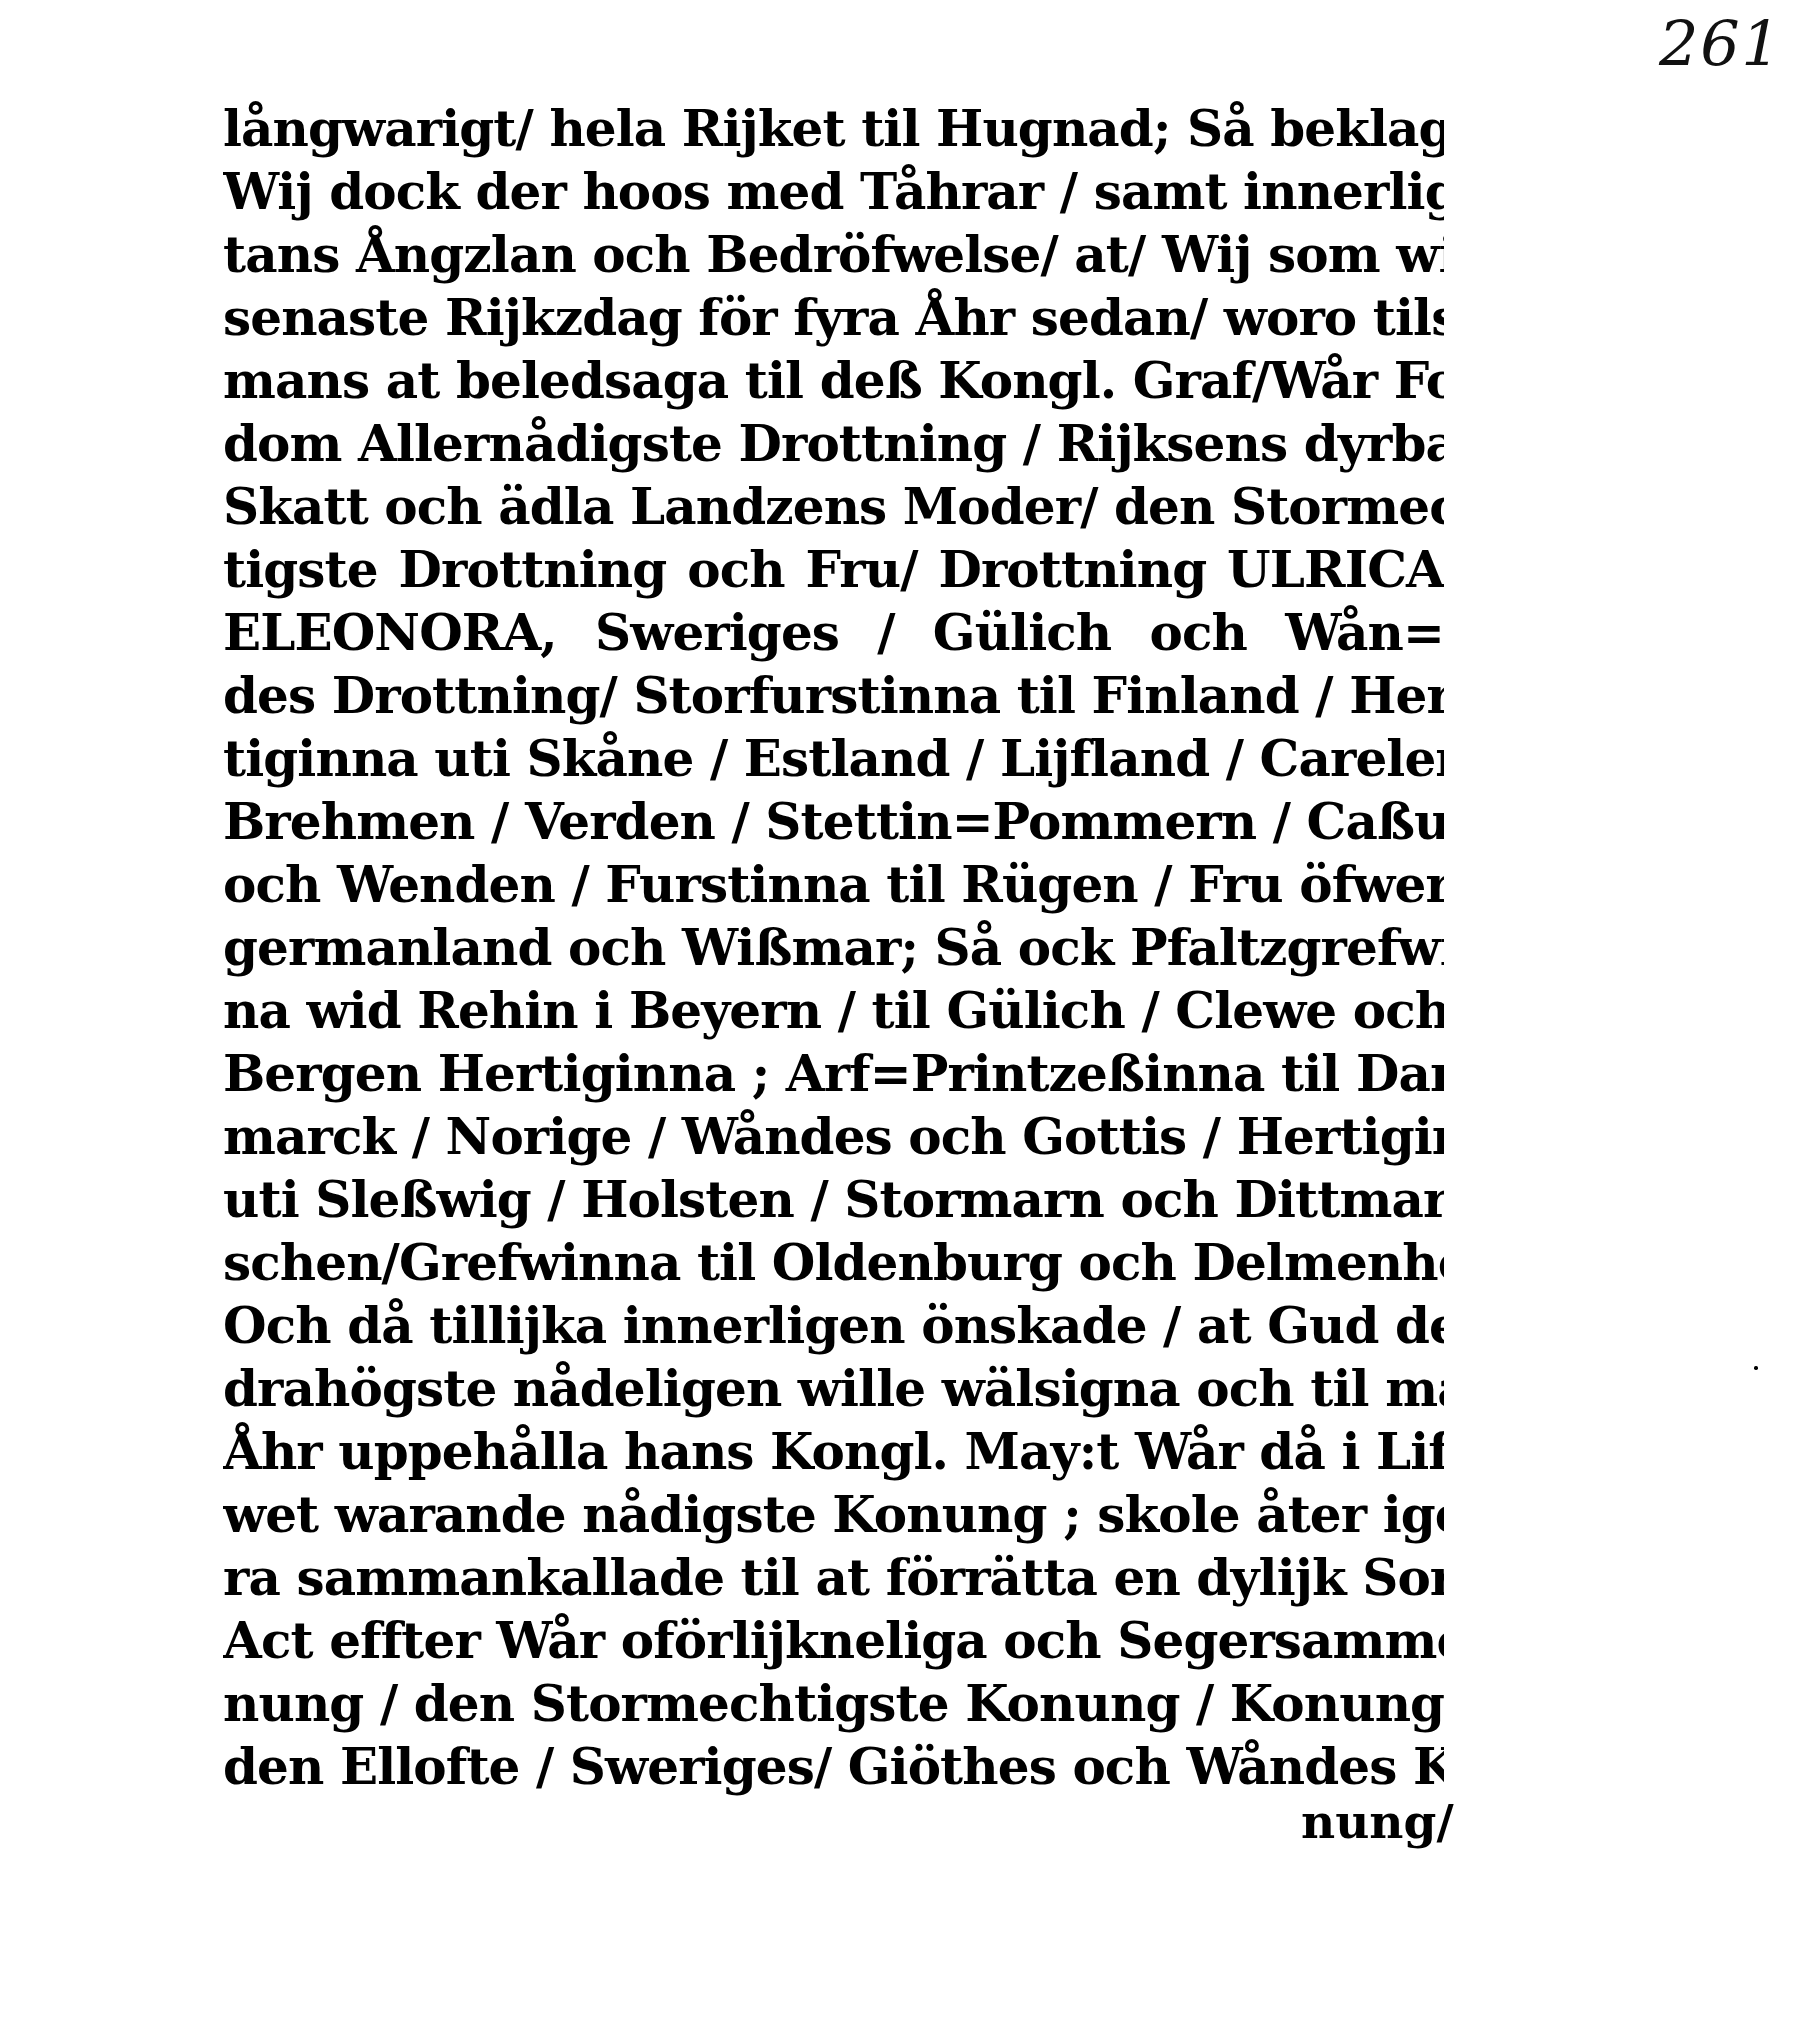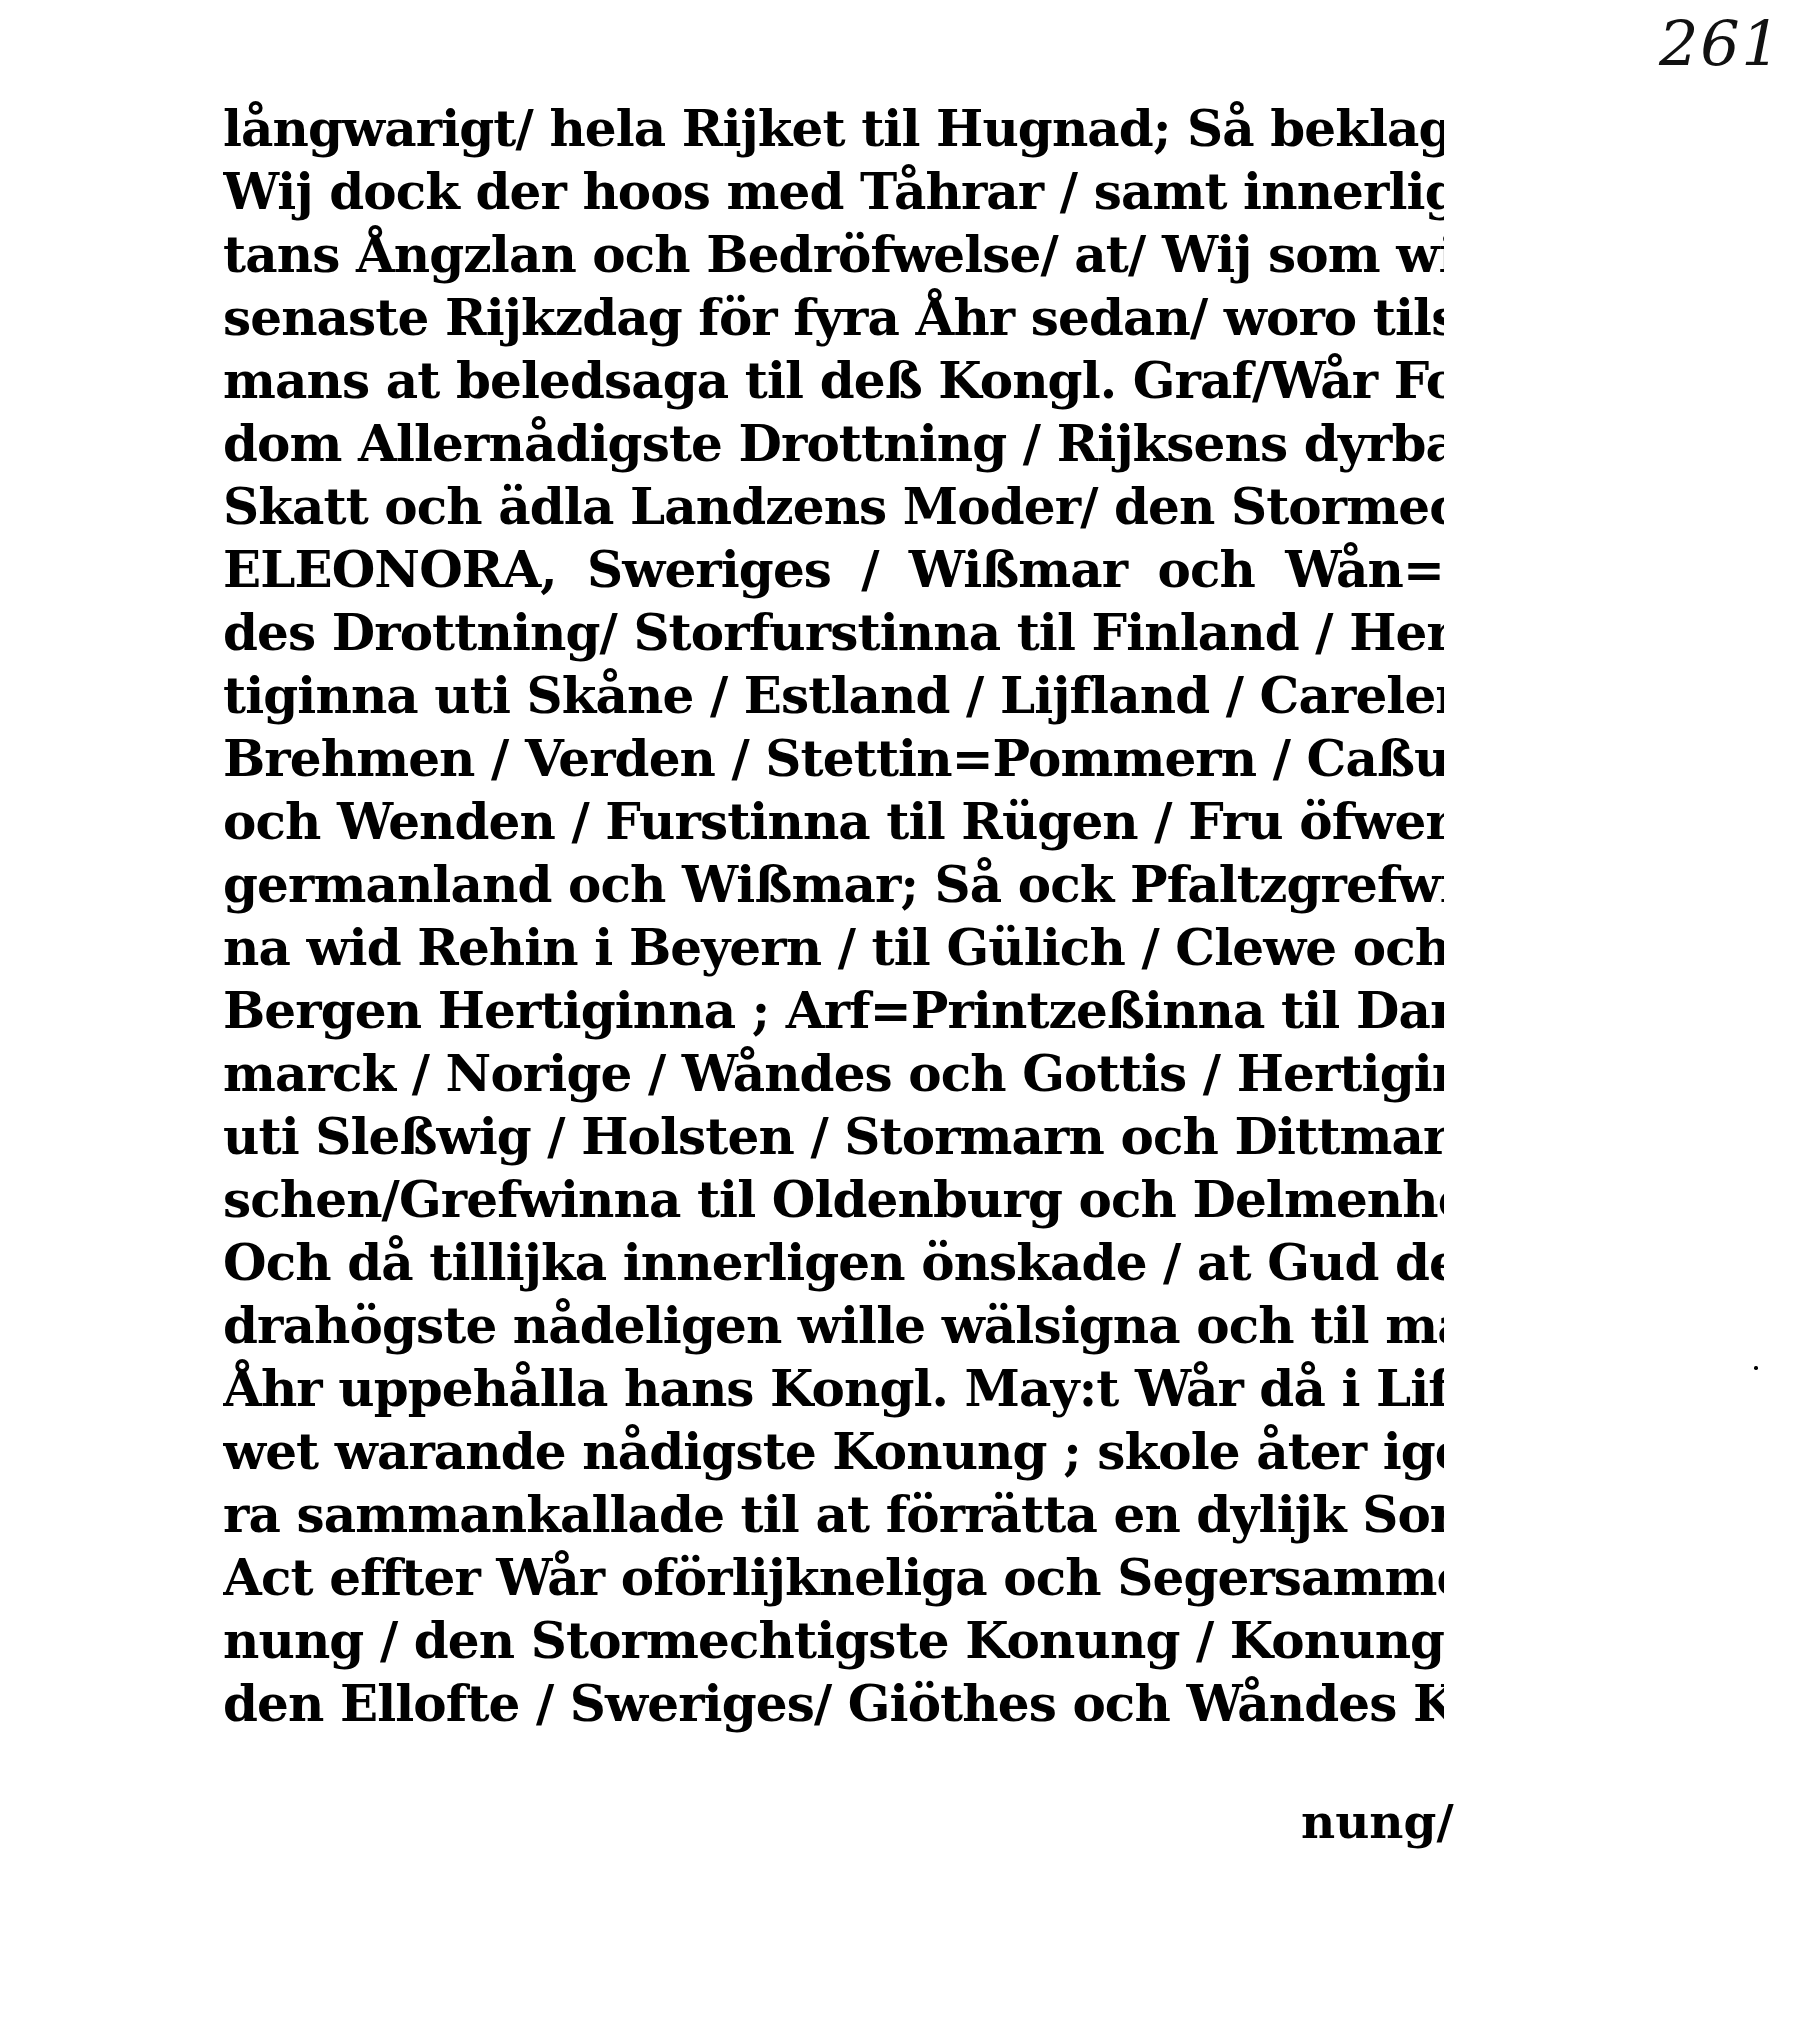--- a/index.html
+++ b/index.html
@@ -33,21 +33,22 @@
 <div class="folio">261</div>
 
 <div class="text-block">
   <div class="line">långwarigt/ hela Rijket til Hugnad; Så beklaga</div>
   <div class="line">Wij dock der hoos med Tåhrar / samt innerlig hier=</div>
   <div class="line">tans Ångzlan och Bedröfwelse/ at/ Wij som wid</div>
   <div class="line">senaste Rijkzdag för fyra Åhr sedan/ woro tilsam=</div>
   <div class="line">mans at beledsaga til deß Kongl. Graf/Wår For=</div>
   <div class="line">dom Allernådigste Drottning / Rijksens dyrbahre</div>
   <div class="line">Skatt och ädla Landzens Moder/ den Stormech=</div>
-  <div class="line">ELEONORA, Sweriges / Wißmar och Wån=</div>
+  <div class="line">tigste Drottning och Fru/ Drottning ULRICA</div>
+  <div class="line">ELEONORA, Sweriges / Gülich och Wån=</div>
   <div class="line">des Drottning/ Storfurstinna til Finland / Her=</div>
   <div class="line">tiginna uti Skåne / Estland / Lijfland / Carelen/</div>
   <div class="line">Brehmen / Verden / Stettin=Pommern / Caßuben</div>
   <div class="line">och Wenden / Furstinna til Rügen / Fru öfwer In=</div>
   <div class="line">germanland och Wißmar; Så ock Pfaltzgrefwin=</div>
   <div class="line">na wid Rehin i Beyern / til Gülich / Clewe och</div>
   <div class="line">Bergen Hertiginna ; Arf=Printzeßinna til Danne=</div>
   <div class="line">marck / Norige / Wåndes och Gottis / Hertiginna</div>
   <div class="line">uti Sleßwig / Holsten / Stormarn och Dittmar•</div>
   <div class="line">schen/Grefwinna til Oldenburg och Delmenhorst/rc.</div>

